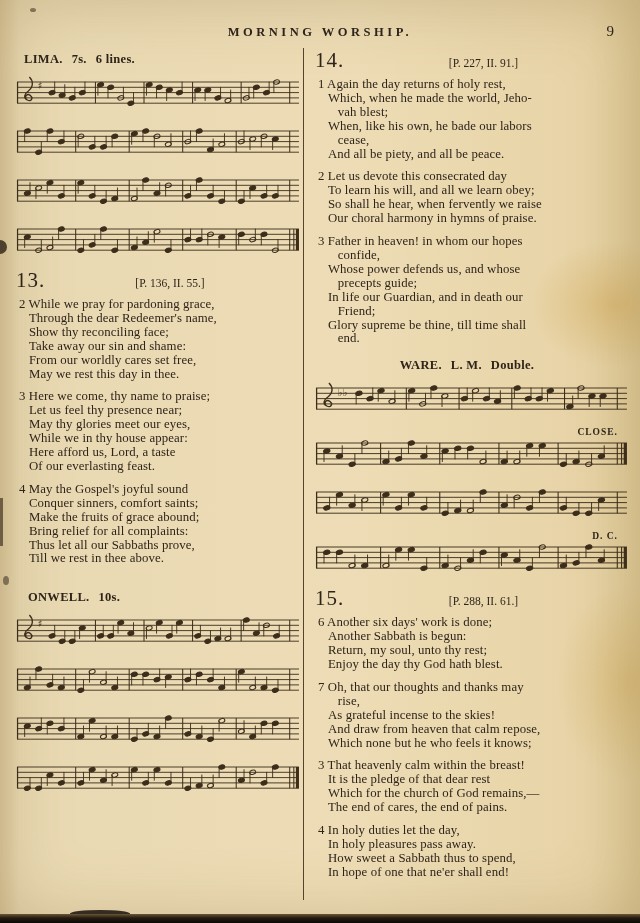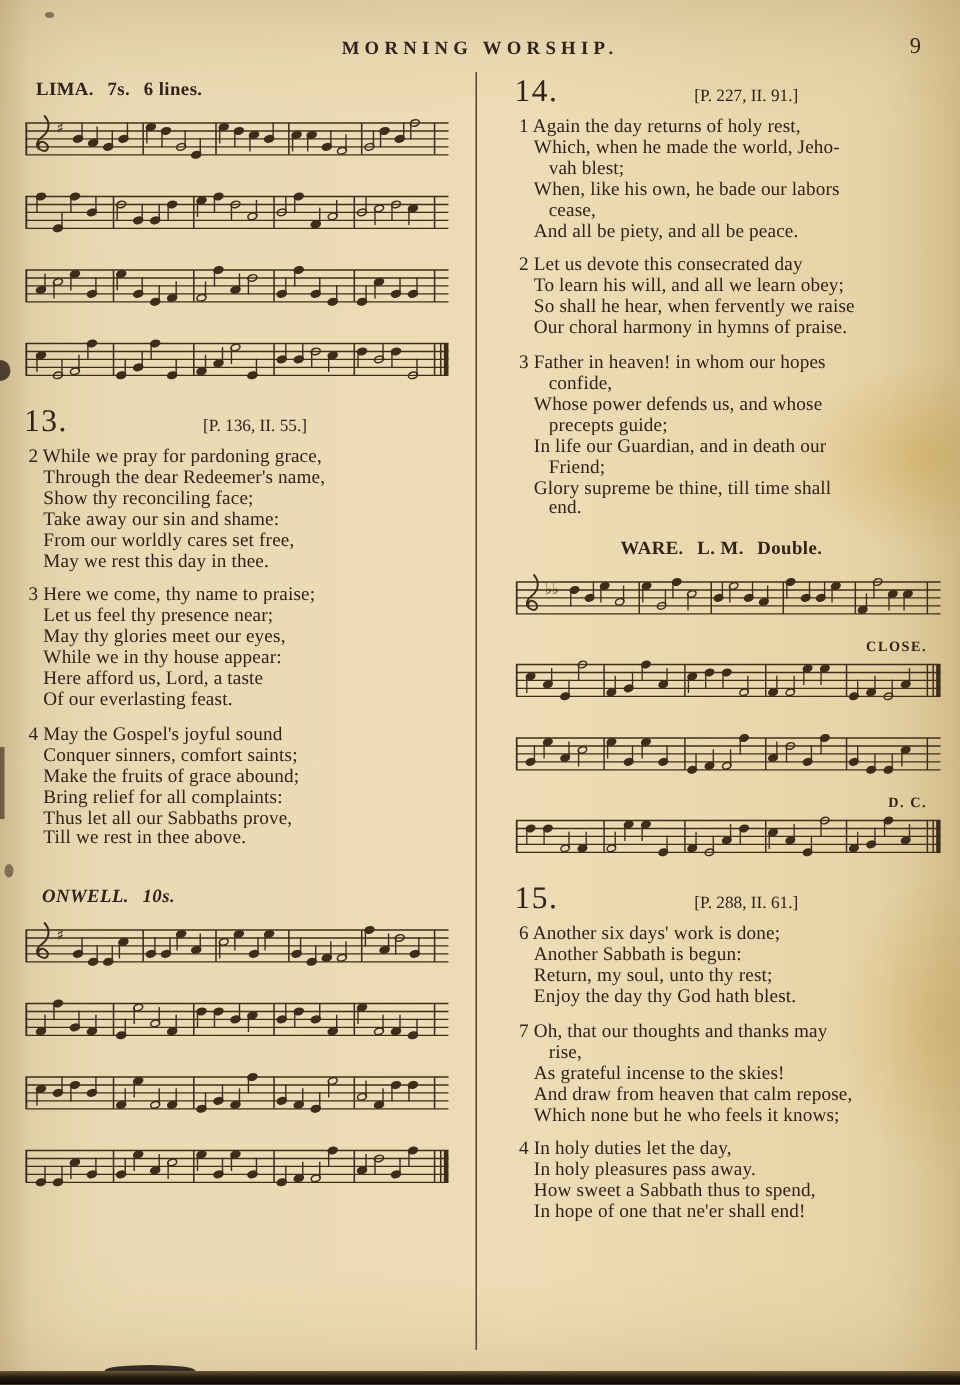--- a/index.html
+++ b/index.html
@@ -13,29 +13,29 @@
     background:
       radial-gradient(ellipse 120px 90px at 96% 33%, rgba(201,155,62,.38), transparent 70%),
       radial-gradient(ellipse 100px 140px at 98% 74%, rgba(201,155,62,.30), transparent 70%),
       linear-gradient(90deg,#dcc89c 0,#e9d9b2 3%,#eddcb5 55%,#e7d3a6 92%,#dfca97 100%);
     box-shadow:inset 0 0 70px rgba(120,90,40,.28);
   }
   .header{position:relative;padding-top:25px;text-align:center;
     font-weight:bold;font-size:12.5px;letter-spacing:3.5px;}
   .pagenum{position:absolute;right:26px;top:23px;font-size:15px;letter-spacing:0;font-weight:normal;}
 
-  .cols{display:flex;padding:4px 12px 0 16px;gap:14px;}
+  .cols{display:flex;padding:4px 12px 0 16px;}
   .col-left{width:284px;}
   .divider{width:1px;background:#55432a;margin:4px 0 0 3px;height:852px;}
   .col-right{flex:1;padding-left:11px;}
 
   .tunehead{font-weight:bold;font-size:12.5px;margin:8px 0 2px 8px;letter-spacing:.3px;}
   .tunehead span{margin-right:9px;}
   .tunehead.center{text-align:center;margin-left:0;margin-top:12px;}
-  .tunehead.onwell{margin-top:24px;margin-left:12px;font-style:italic;}
+  .tunehead.onwell{margin-top:24px;margin-left:12px;}
 
   .hymnhead{display:flex;align-items:baseline;margin:4px 0 5px 0;}
   .hymnnum{font-size:21px;letter-spacing:1px;width:70px;}
   .hymnref{font-size:11.5px;flex:1;text-align:center;padding-right:46px;}
 
   .verse{white-space:pre-wrap;font-size:12.8px;line-height:13.9px;
     margin:0 0 9px 3px;letter-spacing:.1px;}
 
   .staffblock{padding:2px 0 0 0;}
   .staff{height:42px;margin:1px 0 7px;}
@@ -805,20 +805,24 @@
       </div>
       <div class="verse">6 Another six days' work is done;
    Another Sabbath is begun:
    Return, my soul, unto thy rest;
    Enjoy the day thy God hath blest.</div>
       <div class="verse">7 Oh, that our thoughts and thanks may
       rise,
    As grateful incense to the skies!
    And draw from heaven that calm repose,
    Which none but he who feels it knows;</div>
+      <div class="verse">3 That heavenly calm within the breast!
+   It is the pledge of that dear rest
+   Which for the church of God remains,—
+   The end of cares, the end of pains.</div>
       <div class="verse">4 In holy duties let the day,
    In holy pleasures pass away.
    How sweet a Sabbath thus to spend,
    In hope of one that ne'er shall end!</div>
 
     </div>
   </div>
 
   <div class="bottom-bump"></div>
   <div class="bottom-edge"></div>

